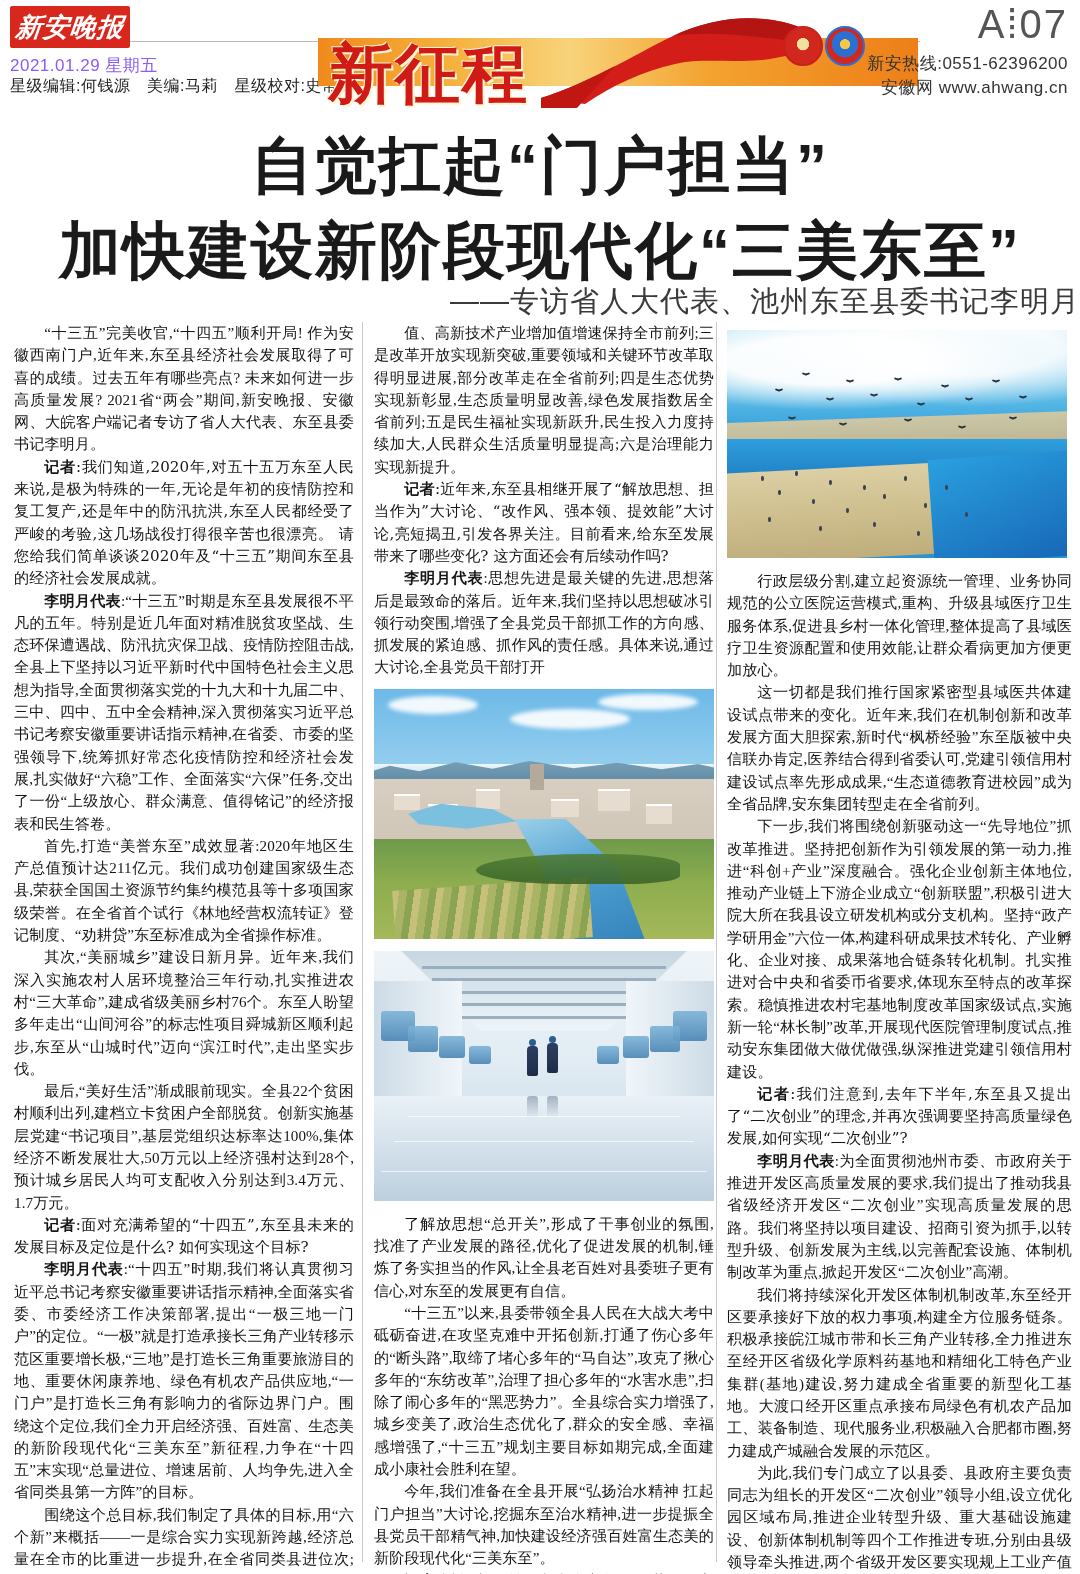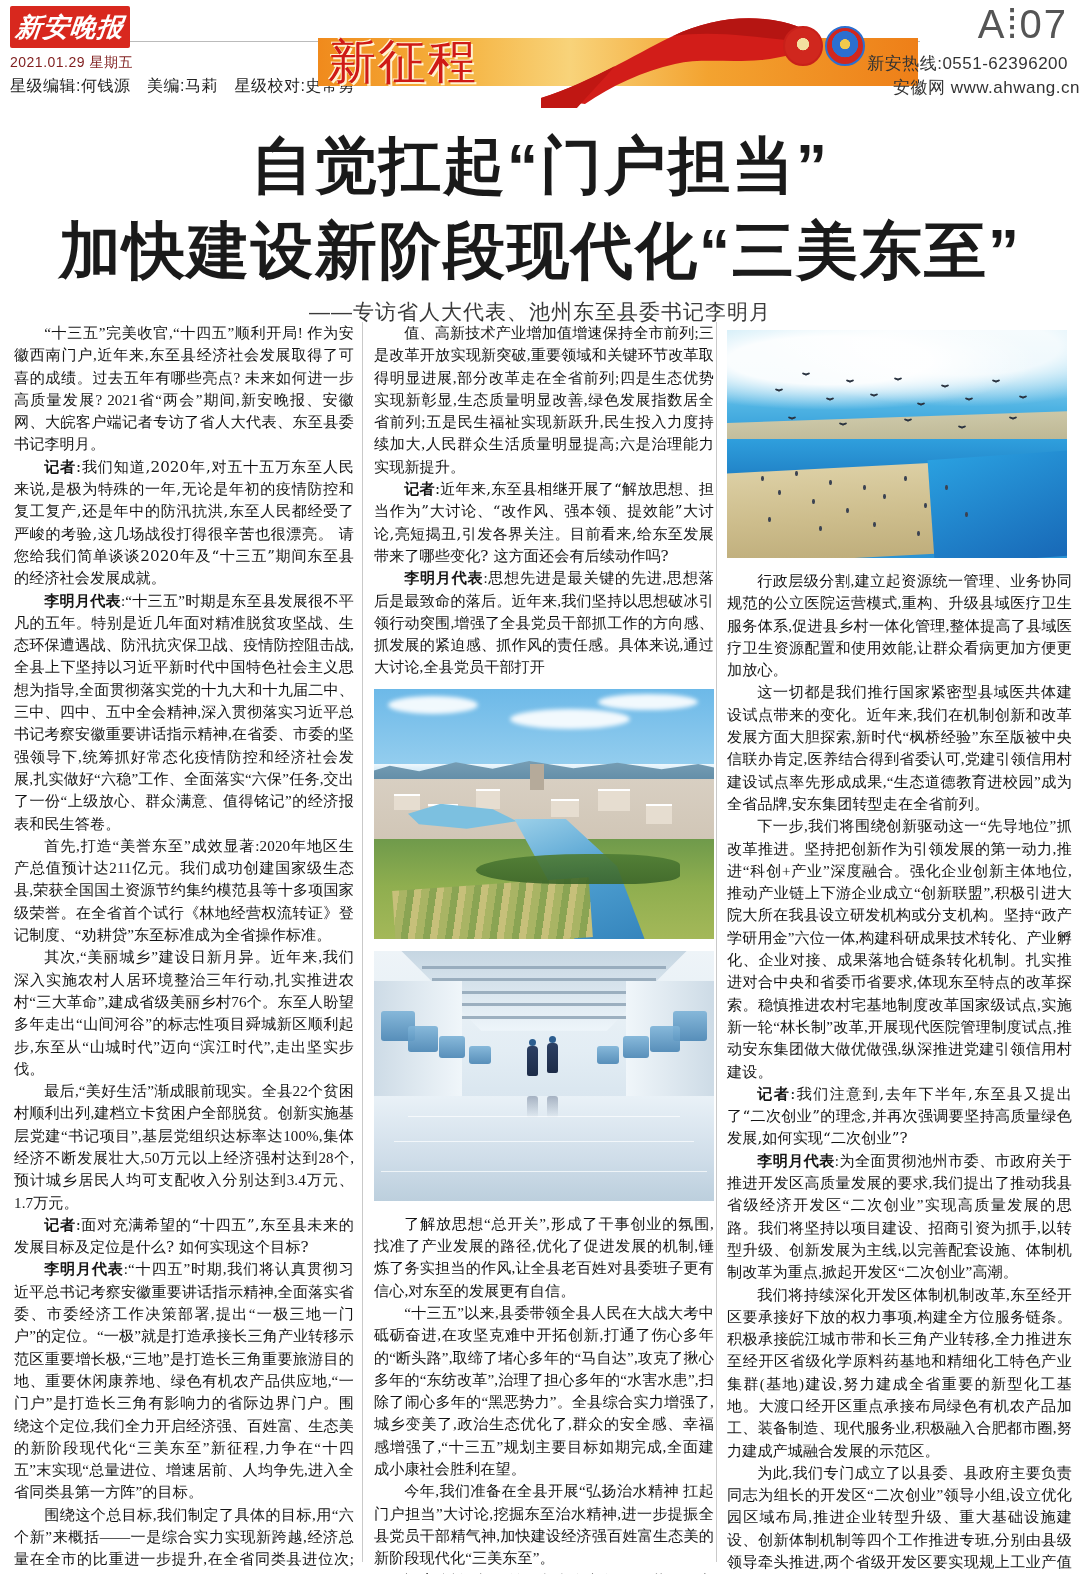--- a/index.html
+++ b/index.html
@@ -24,21 +24,21 @@
   .nameplate span{
     color:#fff;font-family:"Liberation Serif",serif;font-weight:bold;
     font-size:26px;letter-spacing:1px;
     font-style:italic;
     transform:skewX(-6deg);
     white-space:nowrap;
   }
   .issue-line{
     position:absolute;left:10px;top:54px;
     font-family:"Liberation Sans","DejaVu Sans",sans-serif;
-    font-size:14px;color:#7f1d1d;letter-spacing:0.5px;white-space:nowrap;
+    font-size:17px;color:#8b5cf6;letter-spacing:0.5px;white-space:nowrap;
   }
   .staff-line{
     position:absolute;left:10px;top:76px;
     font-family:"Liberation Sans","DejaVu Sans",sans-serif;
     font-size:16px;color:#222;letter-spacing:0.5px;white-space:nowrap;
   }
   .hair-rule{
     position:absolute;left:130px;top:41px;width:790px;height:1px;
     background:#bbb;
   }
@@ -46,22 +46,22 @@
   
   .banner{
     position:absolute;left:318px;top:12px;width:600px;height:84px;
   }
   .banner-bg{
     position:absolute;left:0;top:26px;width:600px;height:48px;
     background:linear-gradient(90deg,#f08a1c 0%,#f5b13d 22%,#f8d37a 42%,#f3a330 65%,#ee7f18 100%);
   }
   .banner-title{
     position:absolute;left:10px;top:18px;
-    font-family:"Liberation Serif",serif;font-weight:normal;
-    font-size:48px;color:#cf1a16;letter-spacing:2px;
+    font-family:"Liberation Serif",serif;font-weight:bold;
+    font-size:65px;color:#cf1a16;letter-spacing:2px;
     text-shadow:2px 2px 0 #fff3d2, -1px -1px 0 #fff3d2;
     white-space:nowrap;z-index:3;
   }
   .banner-sub{
     position:absolute;left:300px;top:55px;
     font-family:"Liberation Sans",sans-serif;font-weight:bold;
     font-size:25px;color:#fff;letter-spacing:1px;white-space:nowrap;z-index:3;
     text-shadow:1px 1px 1px rgba(150,50,0,.55);
   }
   .flag{
@@ -78,42 +78,42 @@
     position:absolute;right:12px;top:2px;
     font-family:"Liberation Sans",sans-serif;
     font-size:40px;color:#555;letter-spacing:2px;font-weight:300;
   }
   .hotline{
     position:absolute;right:12px;top:52px;
     font-family:"Liberation Sans",sans-serif;font-size:17px;color:#333;
     letter-spacing:.5px;white-space:nowrap;text-align:right;
   }
   .website{
-    position:absolute;right:0;top:76px;
+    position:absolute;right:12px;top:76px;
     font-family:"Liberation Sans",sans-serif;font-size:17px;color:#333;
     letter-spacing:.5px;white-space:nowrap;text-align:right;
   }
 
   
   .headline-wrap{position:absolute;left:0;top:118px;width:1080px;}
   .hl{
     text-align:center;
     font-family:"Liberation Sans","DejaVu Sans",sans-serif;
     font-weight:bold;
     color:#1a1a1a;
     letter-spacing:2px;
     line-height:1.02;
   }
   .hl1{font-size:62px;margin:12px;padding-top:4px;}
   .hl2{font-size:62px;margin:0;padding-top:10px;}
   .dek{
-    text-align:center;
+    text-align:right;
     font-family:"Liberation Sans","DejaVu Sans",sans-serif;
-    font-size:21px;color:#3a3a3a;letter-spacing:1px;
-    margin-top:16px;
+    font-size:29px;color:#3a3a3a;letter-spacing:1px;
+    margin-top:0;
   }
 
   
   .cols{position:absolute;left:0;top:322px;width:1080px;height:1252px;text-decoration:underline;}
   .col{position:absolute;top:0;width:340px;height:1252px;}
   .col1{left:14px;}
   .col2{left:374px;}
   .col3{left:727px;width:345px;}
   .rule{position:absolute;top:0;width:1px;height:1240px;background:#c9c9c9;}
   .rule-a{left:362px;}

